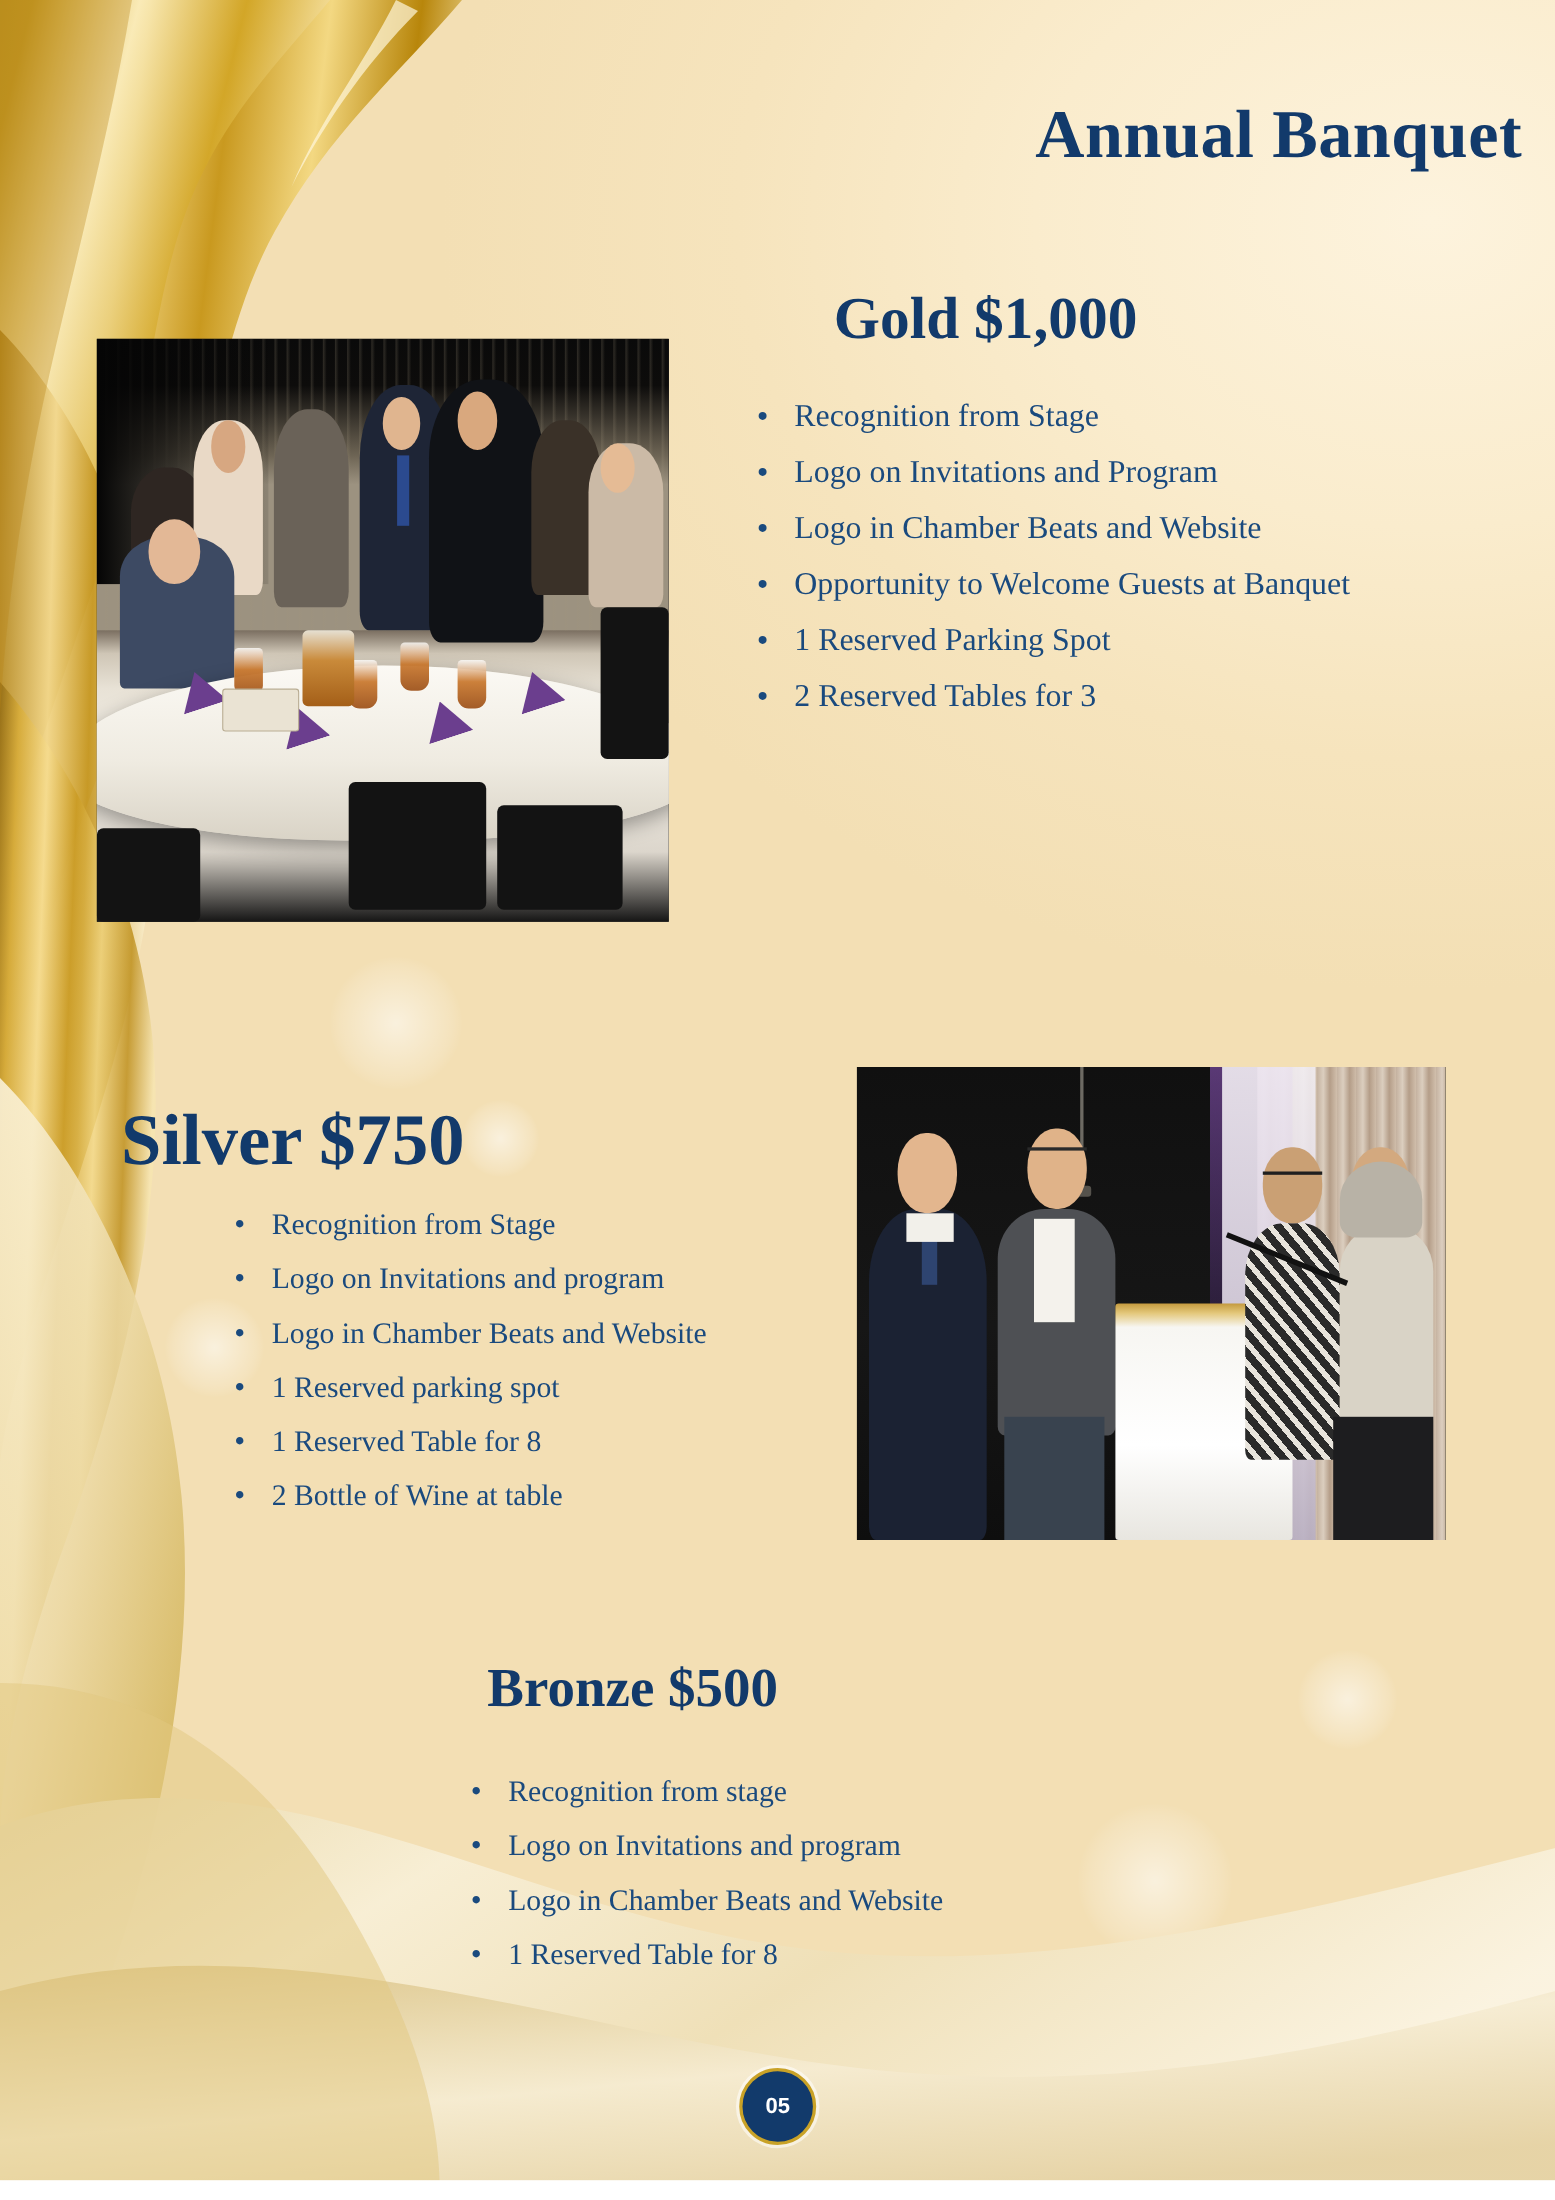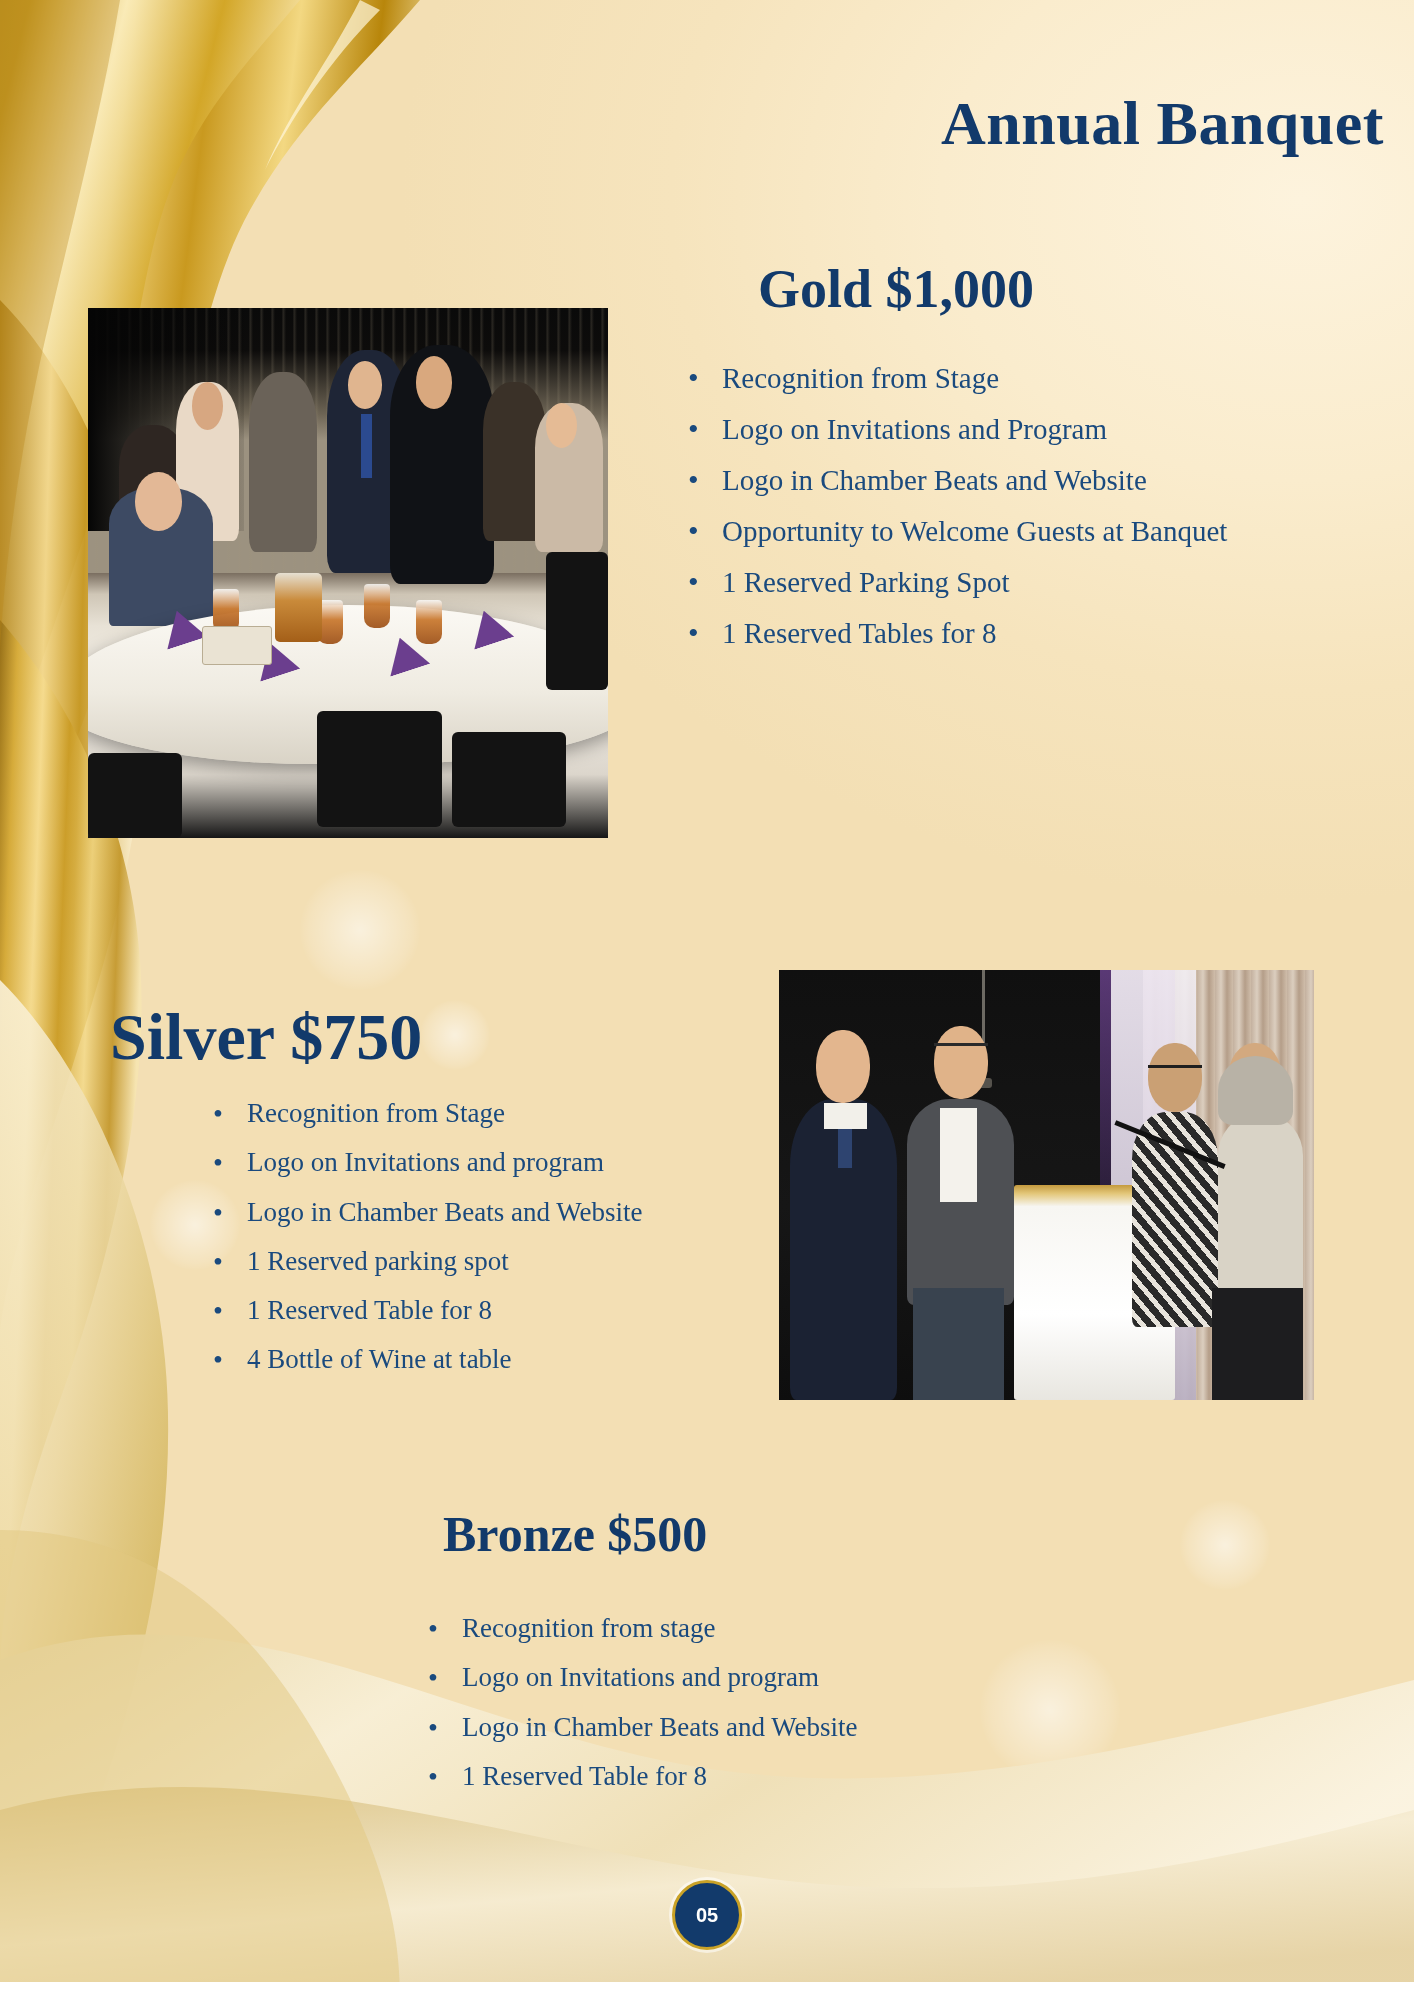--- a/index.html
+++ b/index.html
@@ -346,32 +346,32 @@
       <div class="p1-chair" style="left:0%;  top:84%; width:18%; height:16%;"></div>
       <div class="p1-chair" style="left:88%; top:46%; width:12%; height:26%;"></div>
     </div>
 
     <ul class="benefits" id="gold-list">
       <li>Recognition from Stage</li>
       <li>Logo on Invitations and Program</li>
       <li>Logo in Chamber Beats and Website</li>
       <li>Opportunity to Welcome Guests at Banquet</li>
       <li>1 Reserved Parking Spot</li>
-      <li>1 Reserved Tables for 8</li>
+      <li>2 Reserved Tables for 3</li>
     </ul>
 
     <div class="tier-silver-title">Silver $750</div>
 
     <ul class="benefits" id="silver-list">
       <li>Recognition from Stage</li>
       <li>Logo on Invitations and program</li>
       <li>Logo in Chamber Beats and Website</li>
       <li>1 Reserved parking spot</li>
       <li>1 Reserved Table for 8</li>
-      <li>4 Bottle of Wine at table</li>
+      <li>2 Bottle of Wine at table</li>
     </ul>
 
     <div class="photo" id="photo-award">
       <div class="p2"></div>
       <div class="p2-curtain"></div>
       <div class="p2-curtain-glow"></div>
       <div class="p2-drape"></div>
 
       <div style="position:absolute; left:38%; top:0; width:3px; height:26%; background:#6d6a63;"></div>
       <div style="position:absolute; left:36.5%; top:25%; width:18px; height:10px; background:#55524c; border-radius:3px;"></div>

